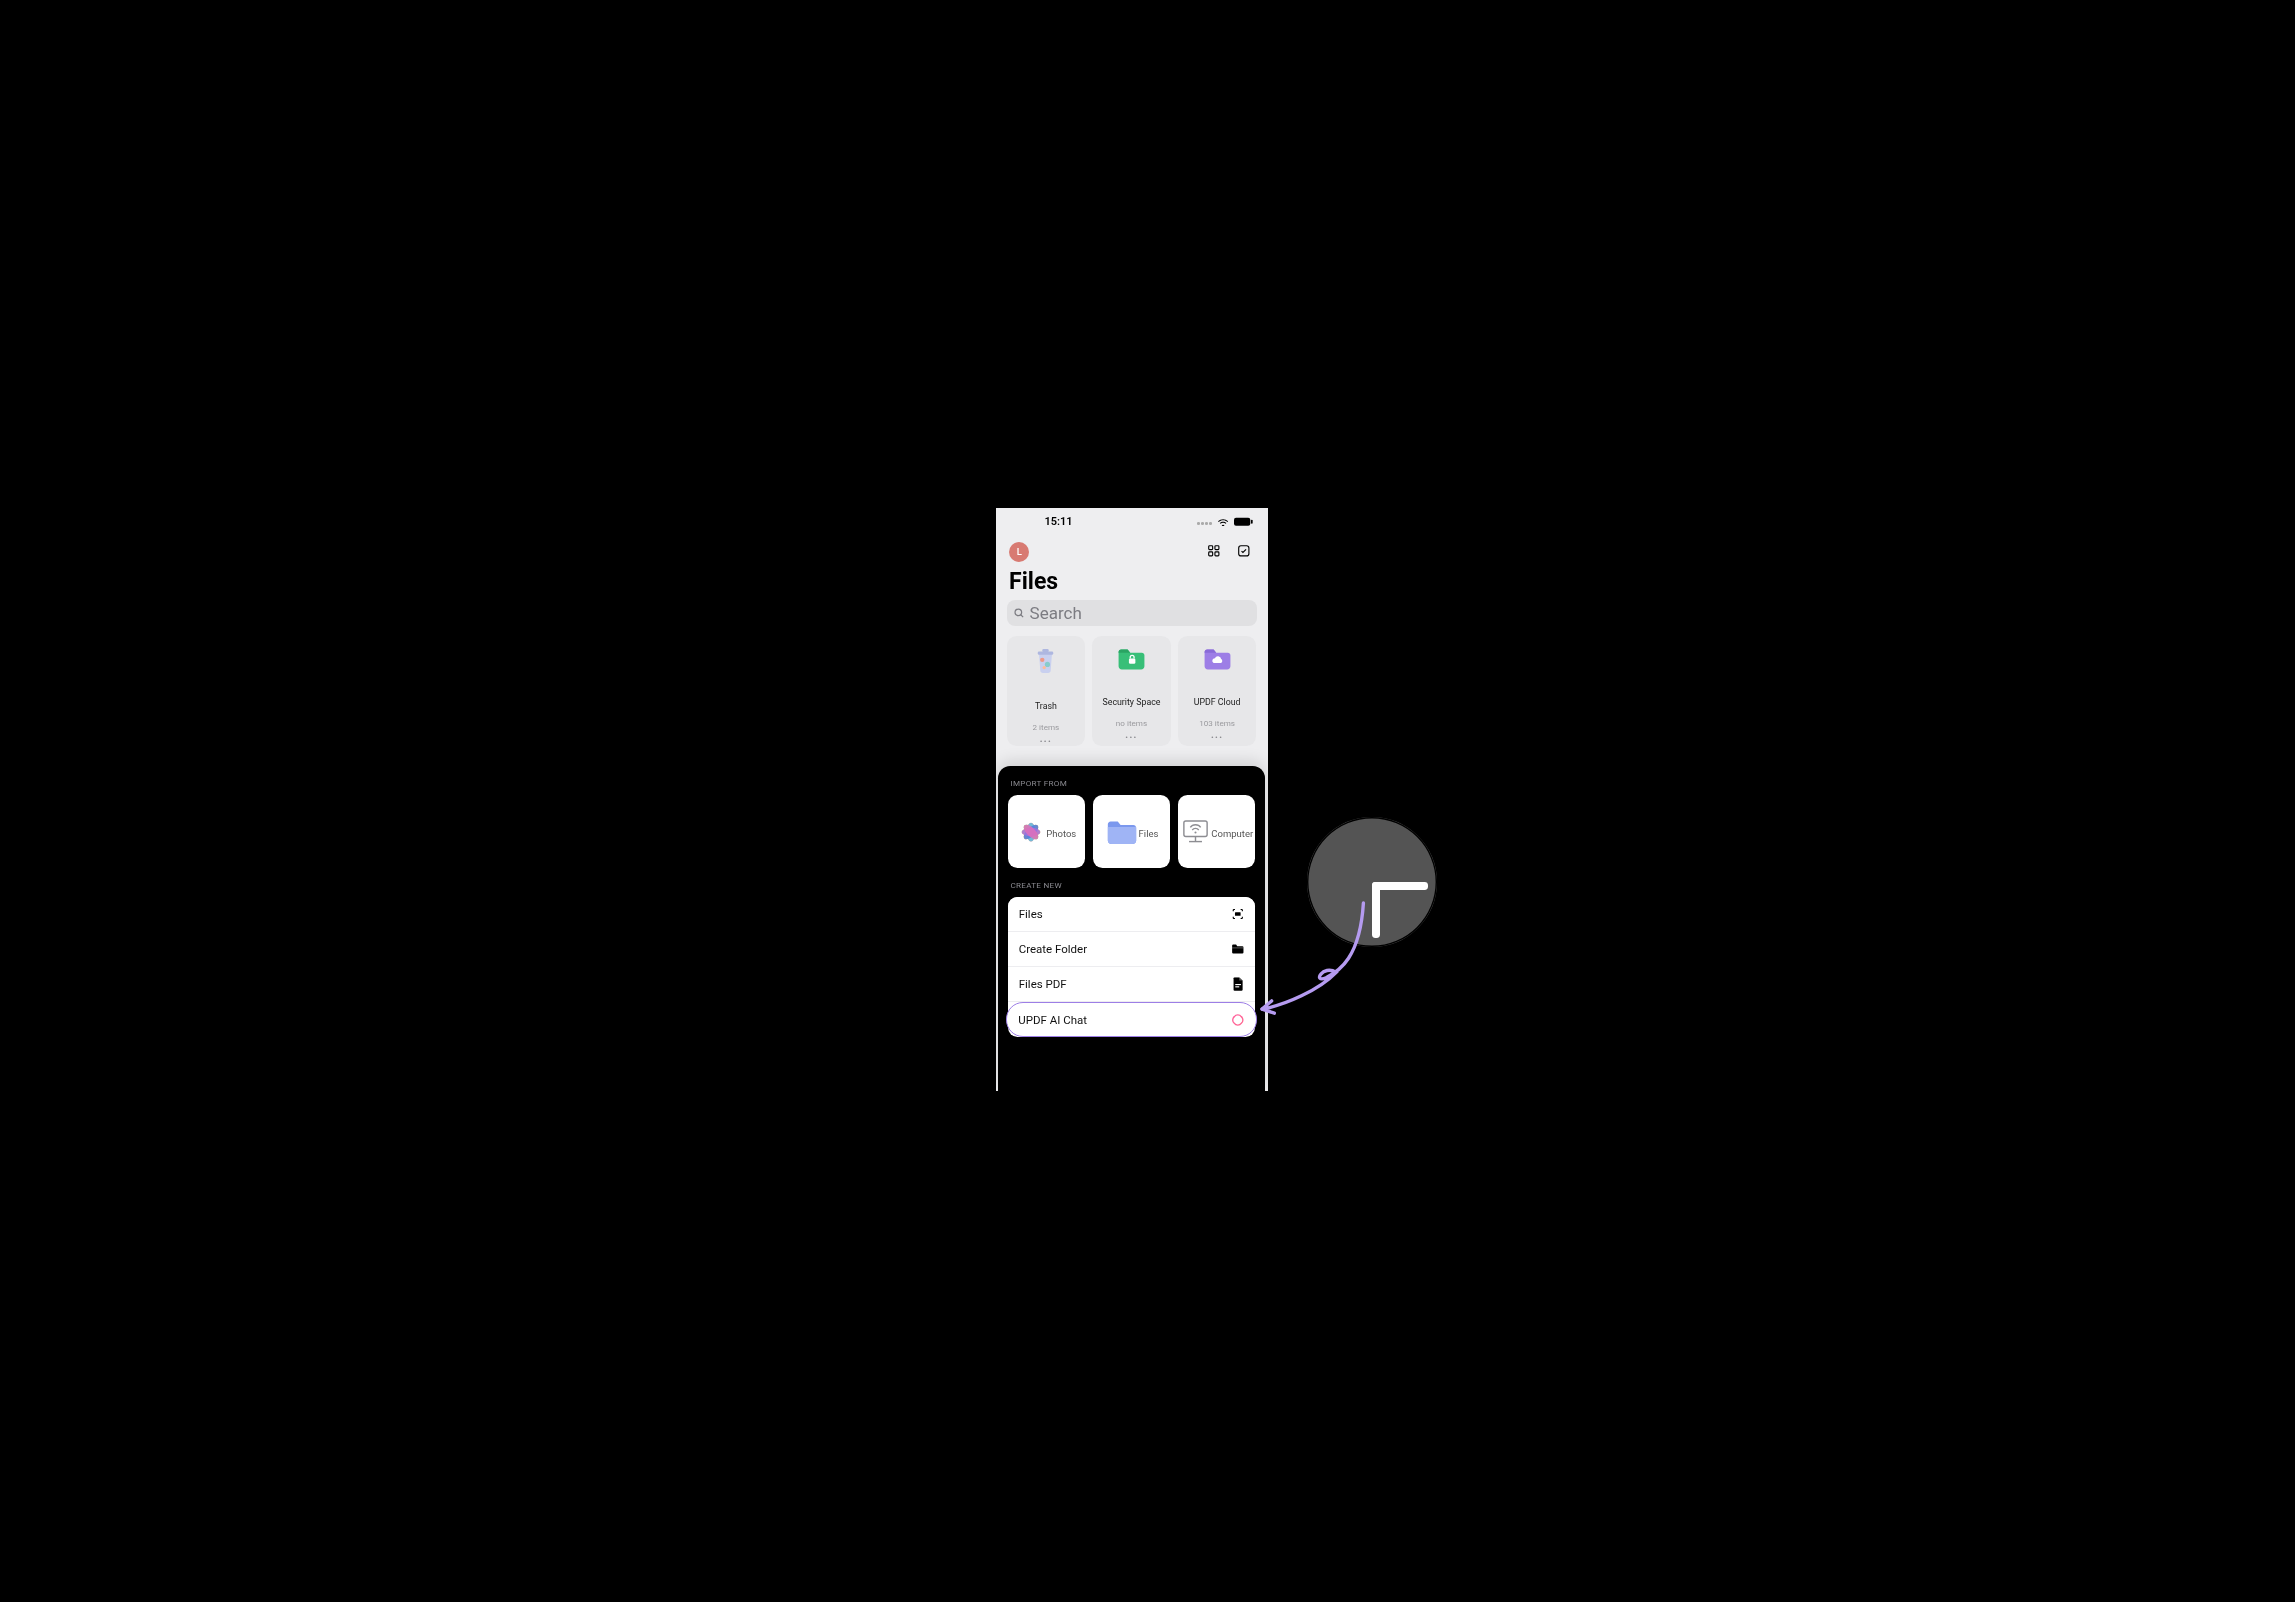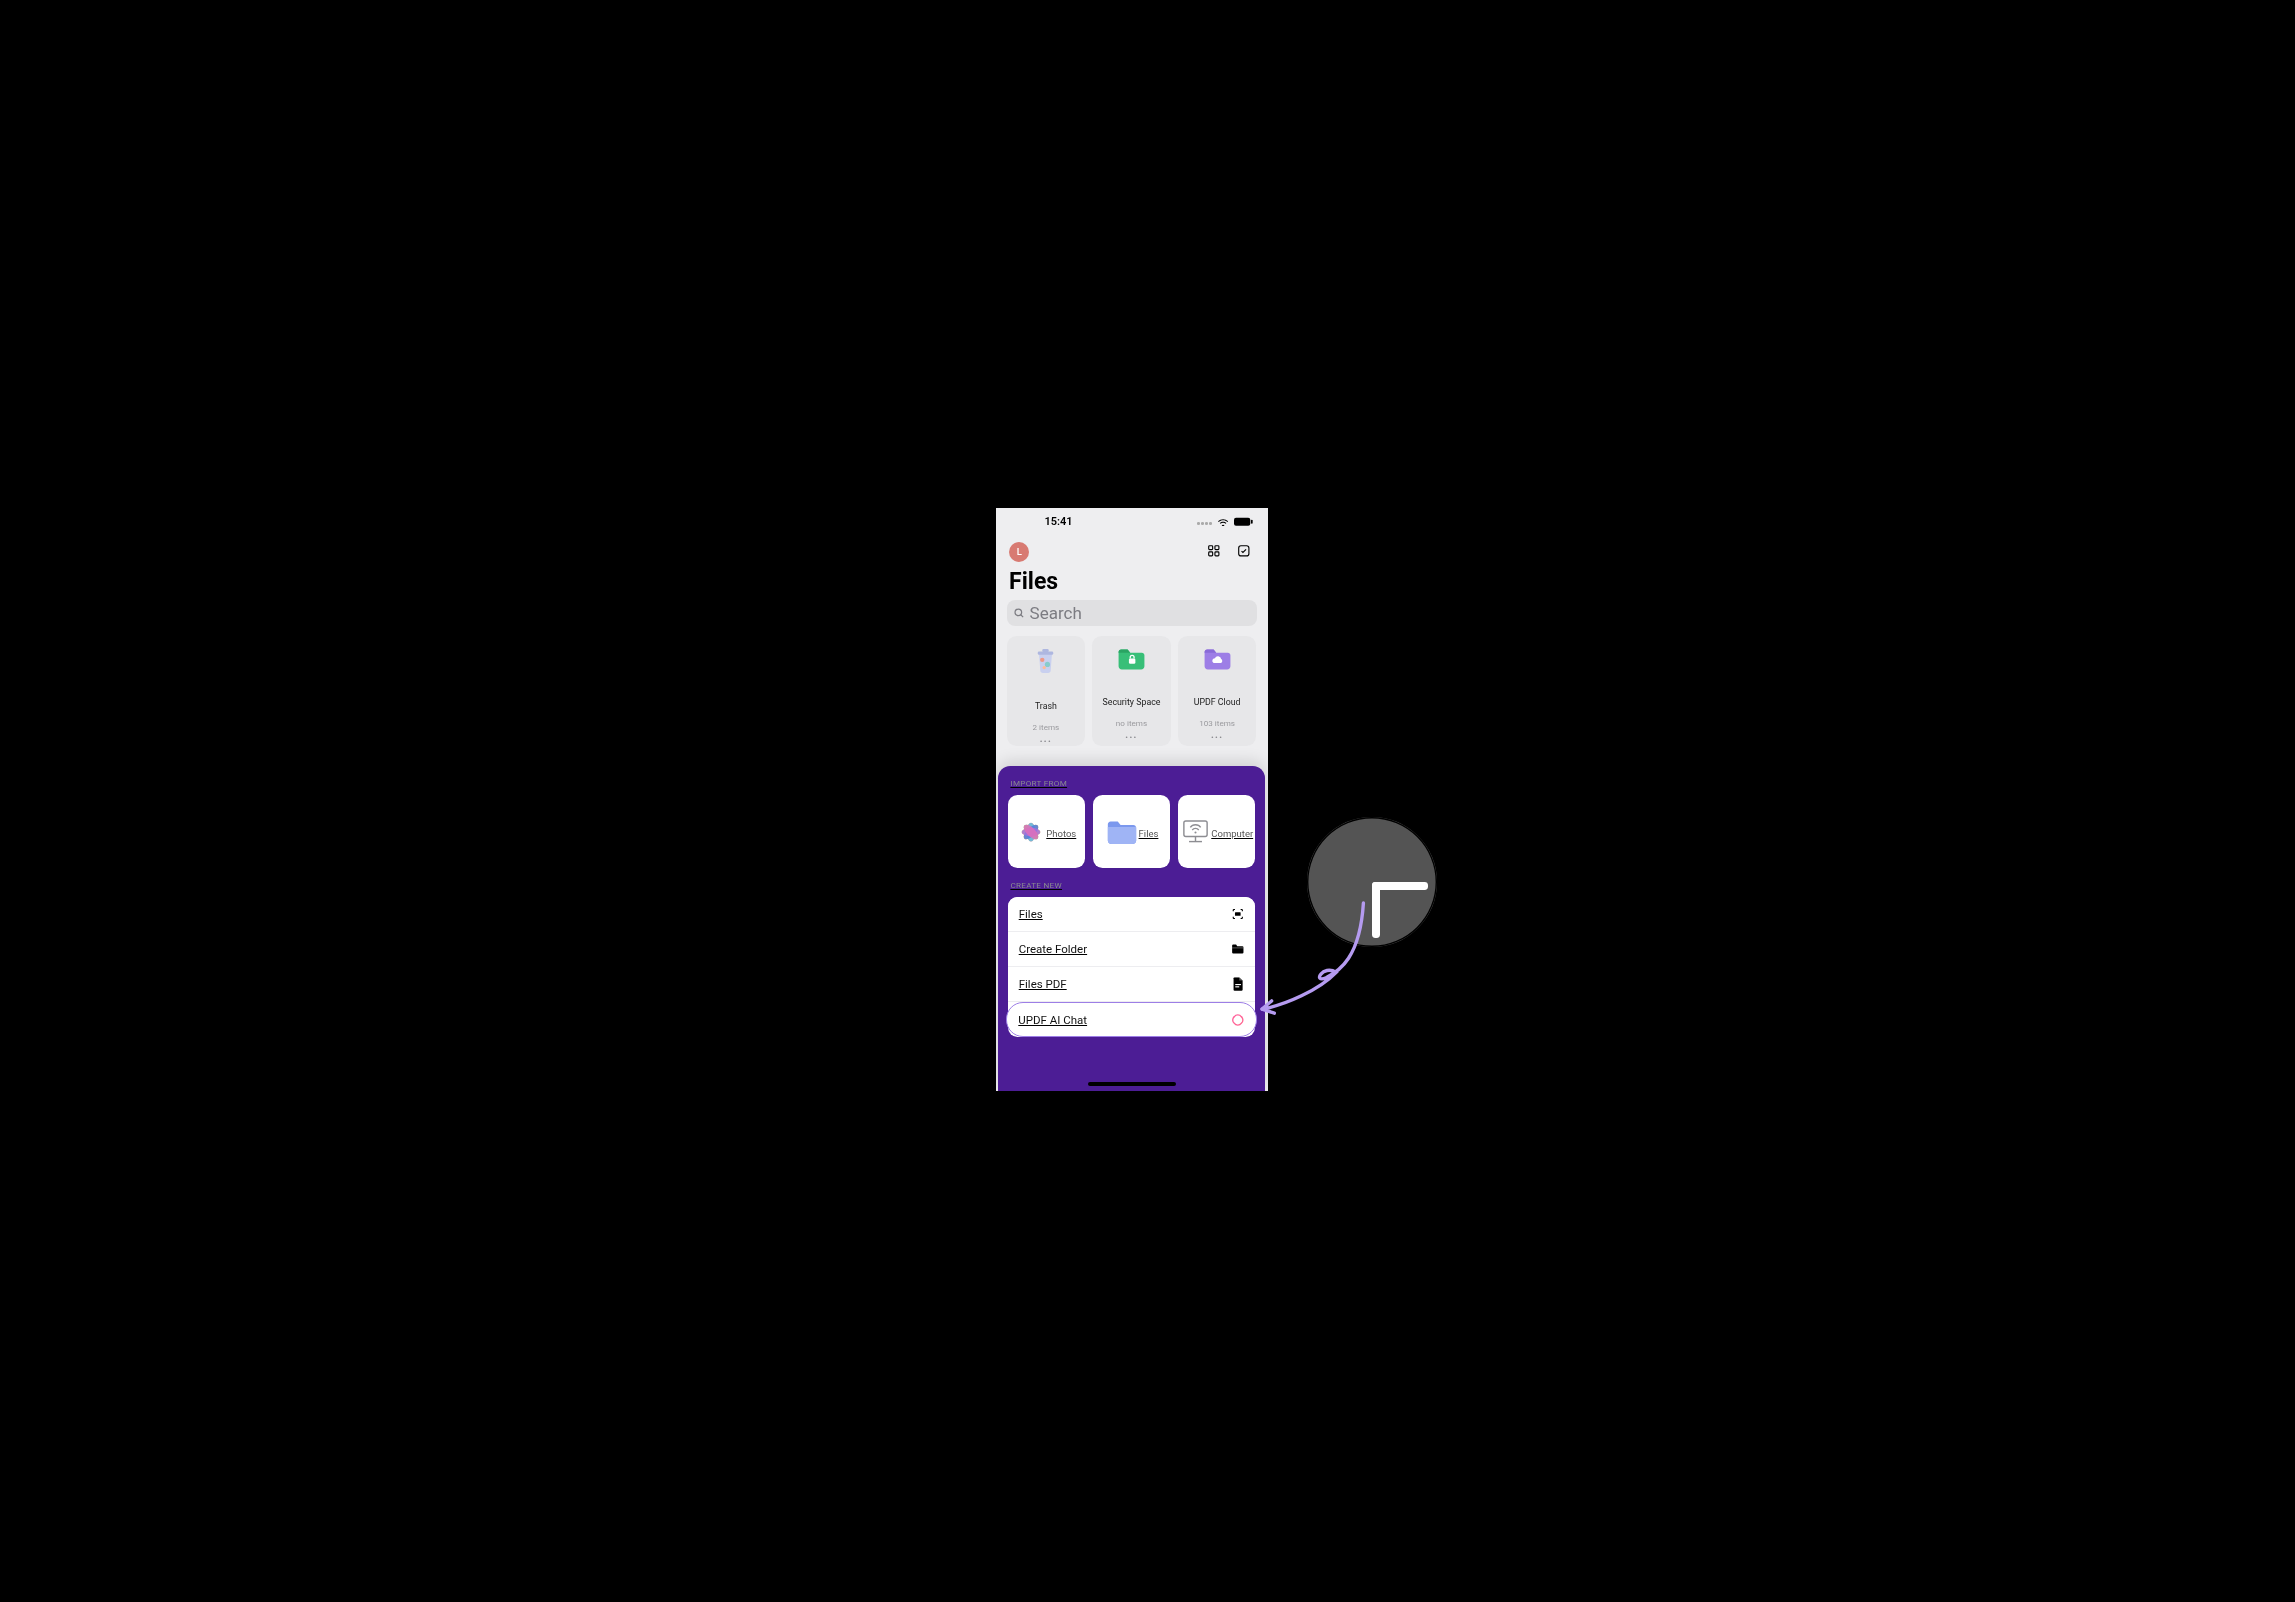--- a/index.html
+++ b/index.html
@@ -117,25 +117,24 @@
   .folder-more {
     margin-top: 4.1px; color: #8a8a8e; letter-spacing: 1.4px; font-size: 8.1px;
   }
 
   
   .sheet {
     position: absolute;
     left: 2.7px; right: 2.7px;
     top: 258px;
     bottom: 0;
-    background: #4c1d95;
+    background: #000000;
     border-radius: 12.2px 12.2px 0 0;
     box-shadow: 0 -4.1px 15px rgba(0,0,0,0.12);
     padding: 11px 9.5px 0 9.5px;
-    text-decoration: underline;
   }
   .section-label {
     font-size: 8.1px;
     color: #8a8a90;
     letter-spacing: 0.3px;
     margin: 1.4px 1.4px 6.8px 2.7px;
   }
   .import-row {
     display: flex;
     gap: 8.1px;
@@ -228,21 +227,21 @@
   }
 </style>
 </head>
 <body>
 
 <div class="canvas">
 
   <div class="phone">
 
     <div class="status-bar">
-      <div class="status-time">15:41</div>
+      <div class="status-time">15:11</div>
       <div class="status-spacer"></div>
       <div class="status-right">
         <span class="dots">
           <span></span><span></span><span></span><span></span>
         </span>
         <span class="wifi-icon">
           <svg width="12.2" height="9.5" viewBox="0 0 24 18">
               <path fill="#000" d="M12 18c-.7 0-1.3-.3-1.8-.8l-1-1c1.5-1.5 4-1.5 5.6 0l-1 1c-.5.5-1.1.8-1.8.8zm-5-5l-1.5-1.5c3.6-3.6 9.4-3.6 13 0L17 13c-2.8-2.8-7.2-2.8-10 0zm-3.5-3.5L2 8C7.5 2.5 16.5 2.5 22 8l-1.5 1.5C15.8 4.8 8.2 4.8 3.5 9.5z"></path>
             </svg>
         </span>

